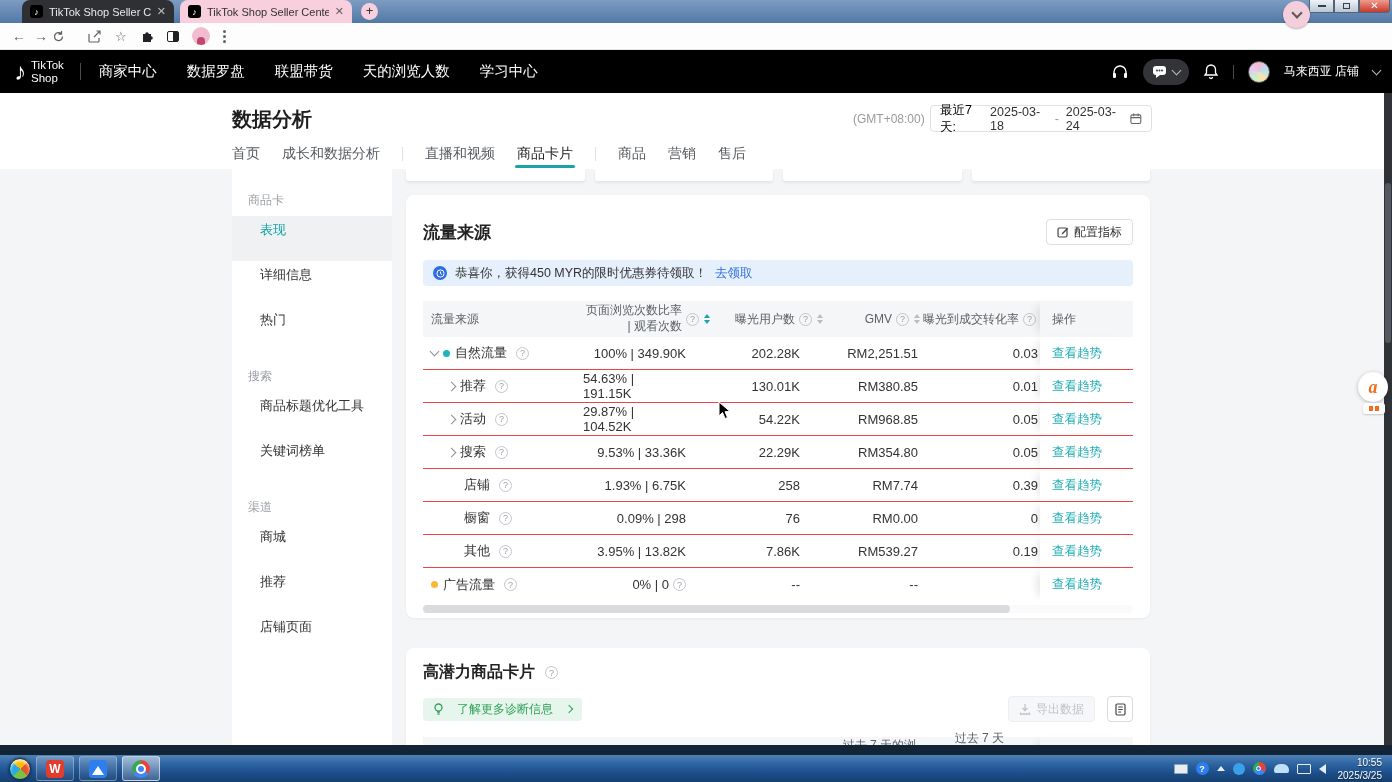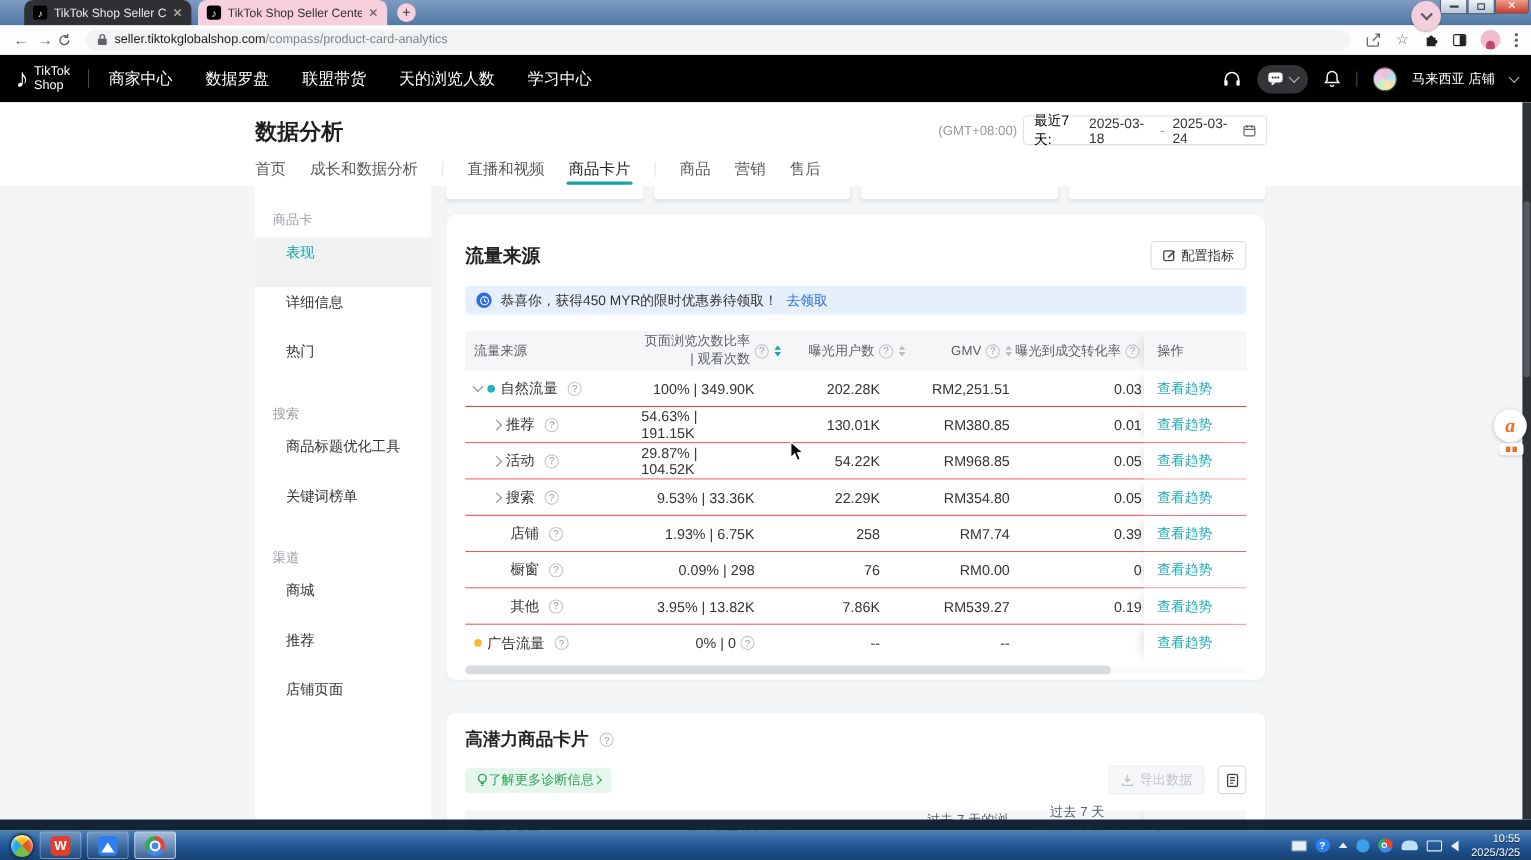--- a/index.html
+++ b/index.html
@@ -140,21 +140,21 @@
 .trend { color:#21adb3; font-size:12.5px; cursor:pointer; }
 .hscroll { position:absolute; left:17px; right:17px; bottom:5px; height:8px; background:#fafafa; border-radius:4px; }
 .hthumb { width:587px; height:8px; background:#d9dbdf; border-radius:4px; cursor:pointer; }
 
 
 .potential { margin-top:30px; height:130px; padding:0 17px; position:relative; overflow:hidden; }
 .pt-titlerow { padding-top:14px; display:flex; align-items:center; gap:6px; }
 .pt-title { font-size:16px; font-weight:bold; color:#222; }
 .pt-row2 { margin-top:13px; display:flex; justify-content:space-between; align-items:center; }
 .diag-pill { background:#e7f6ec; color:#33a15c; font-size:12px; height:23px; display:flex;
-  align-items:center; gap:0; padding:0 10px; border-radius:4px; cursor:pointer; }
+  align-items:center; gap:13px; padding:0 10px; border-radius:4px; cursor:pointer; }
 .diag-arrow { width:6px; height:6px; border-right:1.5px solid #33a15c; border-top:1.5px solid #33a15c; transform:rotate(45deg); }
 .pt-actions { display:flex; gap:12px; align-items:center; }
 .export-btn { height:26px; background:#f6f7f8; border:1px solid #eceef0; border-radius:4px;
   color:#bfc3c9; font-size:12px; display:flex; gap:5px; align-items:center; padding:0 10px; }
 .icon-btn { width:26px; height:26px; border:1px solid #d9dbde; border-radius:4px; display:flex;
   align-items:center; justify-content:center; background:#fff; cursor:pointer; }
 .pt-thead { margin-top:15px; display:flex; background:#f5f6f8; height:34px; font-size:12px;
   color:#5c6066; align-items:center; }
 .pcell { display:flex; align-items:center; }
 .pc1 { width:201px; padding-left:8px; }
@@ -248,27 +248,20 @@
   </div>
 
   <div class="toolbar">
     <div class="navbtn">←</div>
     <div class="navbtn">→</div>
     <div class="navbtn">
       <svg class="ic" width="13" height="13" viewBox="0 0 13 13">
           <path d="M10.5 6.5a4 4 0 1 1-1.2-2.8M9.5 1v3h-3" fill="none" stroke="#5f6368" stroke-width="1.3"></path>
         </svg>
     </div>
-    <div class="urlbar">
-      <svg class="ic" width="10" height="12" viewBox="0 0 10 12">
-          <rect x="1" y="5" width="8" height="6" rx="1" fill="#5f6368"></rect>
-          <path d="M3 5V3.5a2 2 0 0 1 4 0V5" fill="none" stroke="#5f6368" stroke-width="1.3"></path>
-        </svg>
-      <span><span class="url-domain">seller.tiktokglobalshop.com</span><span class="url-path">/compass/product-card-analytics</span></span>
-    </div>
     <div class="toolbar-icons">
       <svg class="ic" width="14" height="13" viewBox="0 0 14 13">
           <path d="M1 4v7a1 1 0 0 0 1 1h8a1 1 0 0 0 1-1V8" fill="none" stroke="#5f6368" stroke-width="1.2"></path>
           <path d="M6 7L12 1M8.5 1H12v3.5" fill="none" stroke="#5f6368" stroke-width="1.2"></path>
         </svg>
       <span class="star">☆</span>
       <svg class="ic" width="14" height="14" viewBox="0 0 14 14">
           <path d="M3 5h2.2a1.8 1.8 0 1 1 3.6 0H11v2.2a1.8 1.8 0 1 1 0 3.6V13H3z" fill="#202124"></path>
         </svg>
       <span class="sidepanel-ico"></span>

